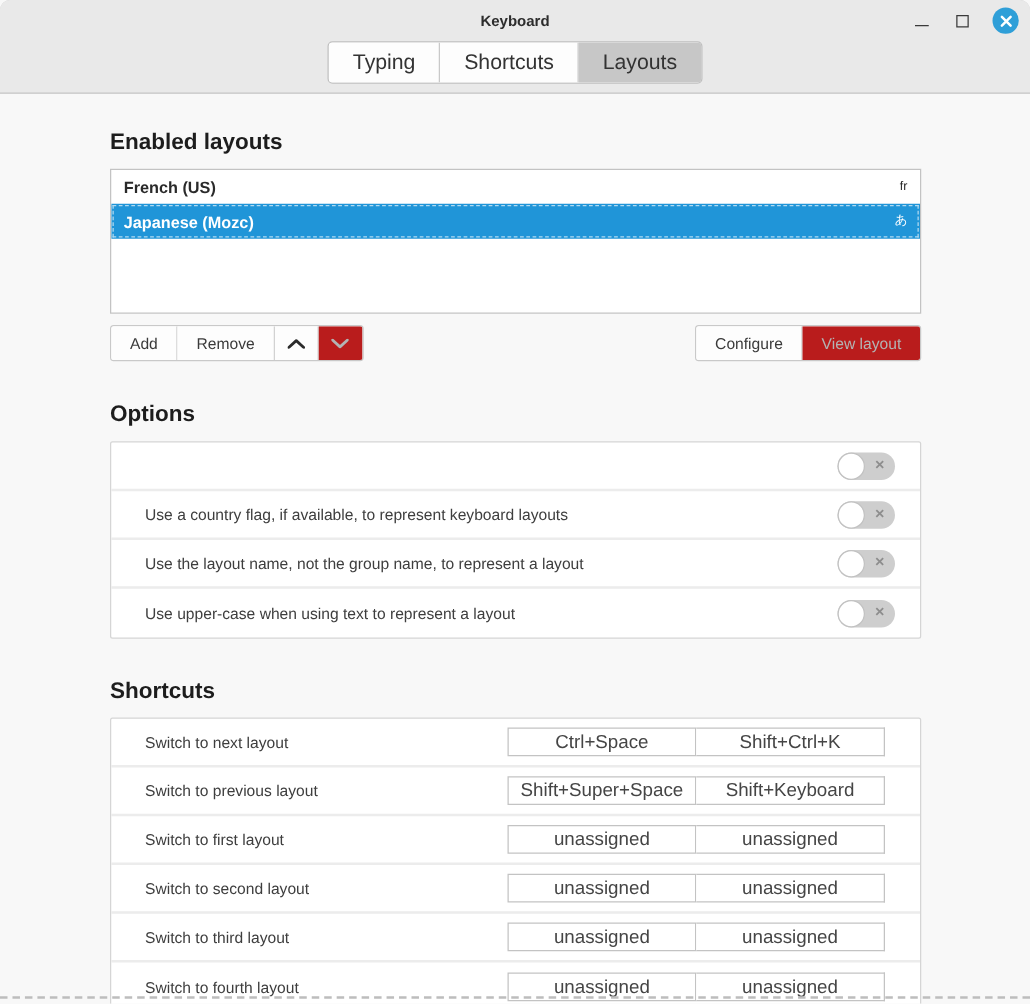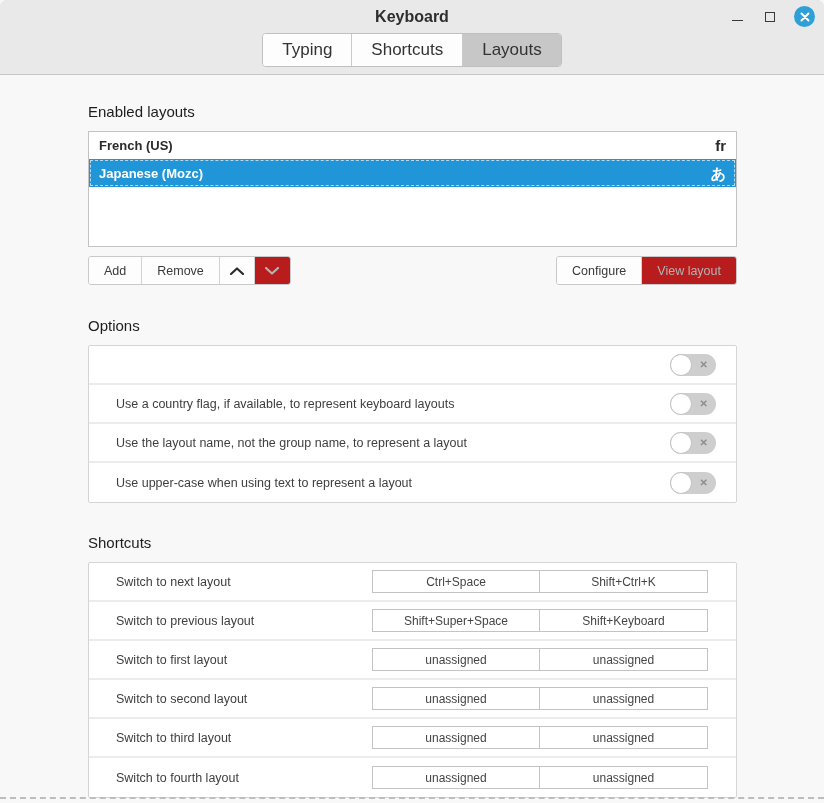--- a/index.html
+++ b/index.html
@@ -24,21 +24,21 @@
   .header {
     background:#e9e9e9;
     border-bottom:1px solid #c6c6c6;
     padding-bottom:7px;
   }
   .titlebar {
     height:33px;
     position:relative;
     display:flex; align-items:center; justify-content:center;
   }
-  .window-title { font-size:16px; font-weight:bold; color:#2d2d2d; }
+  .window-title { font-size:12px; font-weight:bold; color:#2d2d2d; }
   .window-controls {
     position:absolute; right:9px; top:0; height:100%;
     display:flex; align-items:center; gap:15px;
   }
   .wc-btn { display:flex; align-items:center; justify-content:center; width:18px; height:18px; cursor:default; }
   .icon-minimize { width:11px; height:1px; background:#3a3a3a; margin-top:8px; }
   .icon-maximize { width:10px; height:10px; border:1.5px solid #3a3a3a; background:transparent; }
   .close-circle {
     width:21px; height:21px; border-radius:50%;
     background:#2f9fd8;
@@ -56,21 +56,21 @@
     display:flex; align-items:center; justify-content:center;
     padding:0 19px; font-size:17px; color:#333;
     background:#fdfdfd; border-right:1px solid #c9c9c9; cursor:default;
   }
   .tab:last-child { border-right:none; }
   .tab.active { background:#c7c7c7; }
 
   
   .content { padding:0 87px 0 88px; }
   .section-heading {
-    font-size:15px; font-weight:normal; color:#1d1d1d;
+    font-size:18px; font-weight:bold; color:#1d1d1d;
   }
   .h-layouts { padding-top:28px; padding-bottom:11px; }
   .h-options { padding-top:32px; padding-bottom:11px; }
   .h-shortcuts { padding-top:31px; padding-bottom:11px; }
 
   
   .layout-list {
     background:#ffffff;
     border:1px solid #c3c3c3;
     height:116px;
@@ -82,21 +82,21 @@
     font-size:13px; font-weight:bold; color:#2a2a2a;
     cursor:default;
     justify-content:center;
   }
   .layout-row.selected {
     background:#2095d8; color:#ffffff;
     outline:1px dashed rgba(255,255,255,0.65);
     outline-offset:-2px;
     height:28px;
   }
-  .layout-glyph { margin-left:auto; font-size:15px; font-weight:bold; line-height:1; }
+  .layout-glyph { margin-left:auto; font-size:10px; font-weight:normal; line-height:1; }
 
   
   .list-actions { display:flex; justify-content:space-between; margin-top:9px; }
   .btn-group {
     display:flex; height:29px;
     border:1px solid #c9c9c9; border-radius:3px;
     background:#fff; overflow:hidden;
   }
   .btn {
     display:flex; align-items:center; justify-content:center;
@@ -144,24 +144,24 @@
   
   .shortcut-row {
     height:39px; display:flex; align-items:center;
     padding:0 28px 0 27px;
     font-size:12.5px; color:#3e3e3e;
     border-bottom:2px solid #ececec;
   }
   .shortcut-row:last-child { border-bottom:none; }
   .kb-pair { margin-left:auto; display:flex; flex-shrink:0; }
   .kb-cell {
-    width:168px; height:23px;
+    width:151px; height:23px;
     background:#ffffff; border:1px solid #c3c3c3;
     display:flex; align-items:center; justify-content:center;
-    font-size:12px; color:#454545; cursor:default;
+    font-size:15px; color:#454545; cursor:default;
   }
   .kb-cell + .kb-cell { border-left:none; }
 
   
   .undershoot {
     position:absolute; left:0; right:0; bottom:4px;
     border-top:2px dashed #bdbdbd;
   }
 </style>
 </head>

